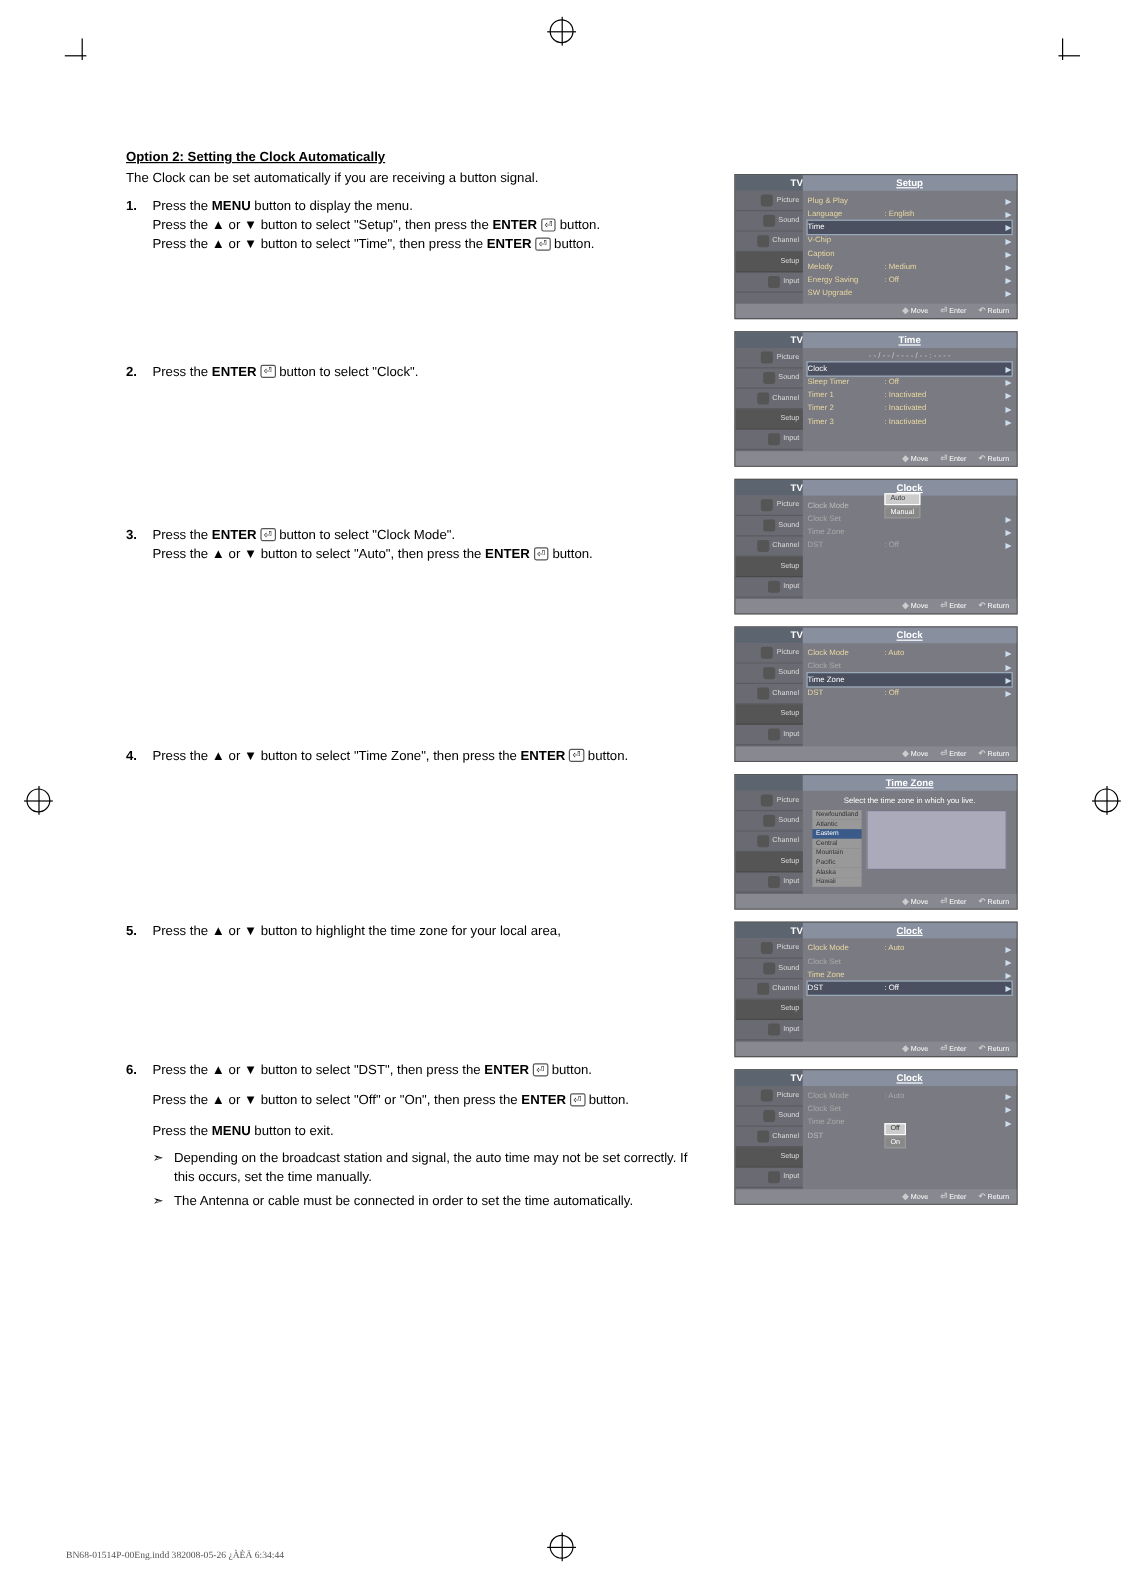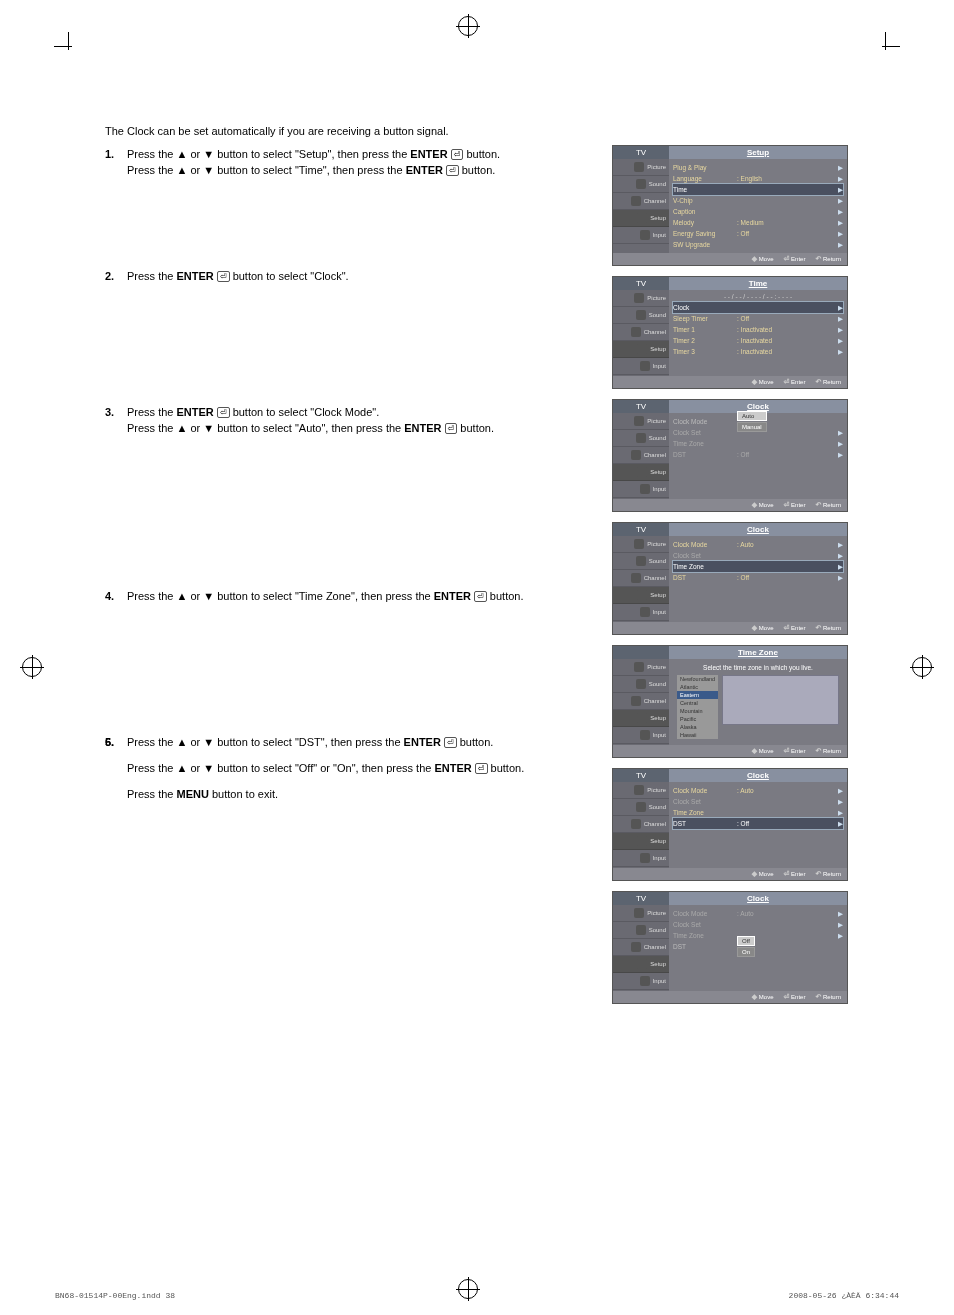--- a/index.html
+++ b/index.html
@@ -14,21 +14,21 @@
   ol.steps{list-style:none;padding:0;margin:0;width:480px}
   ol.steps>li{position:relative;padding-left:22px;line-height:1.45}
   ol.steps>li .num{position:absolute;left:0;top:0;font-weight:bold}
   .enter-icon{display:inline-block;border:1px solid #555;border-radius:2px;font-size:8px;padding:0 2px;line-height:9px;position:relative;top:-1px}
   .sublist{margin:6px 0 0 0;padding:0;list-style:none}
   .sublist li{position:relative;padding-left:18px;margin-bottom:4px}
   .sublist li::before{content:"➣";position:absolute;left:0;top:0}
   .osd-col{position:absolute;left:612px;top:145px;width:234px}
   .osd{width:234px;background:#7a7a82;border:1px solid #555;font-size:7px;color:#fff;margin-bottom:10px;position:relative}
   .osd .hdr{display:flex;height:13px}
-  .osd .hdr .tv{width:56px;background:#5c6470;text-align:center;font-weight:normal;line-height:13px;font-size:8px}
+  .osd .hdr .tv{width:56px;background:#5c6470;text-align:right;font-weight:bold;line-height:13px;font-size:8px}
   .osd .hdr .title{flex:1;background:#8890a0;text-align:center;font-weight:bold;line-height:13px;text-decoration:underline;font-size:8px}
   .osd .body{display:flex}
   .osd .sidebar{width:56px;background:#6a6a72}
   .osd .sidebar .tab{height:16px;display:flex;align-items:center;justify-content:flex-end;padding-right:3px;font-size:6px;color:#ddd;border-bottom:1px solid rgba(0,0,0,.15)}
   .osd .sidebar .tab .ico{width:10px;height:10px;background:#555;border-radius:2px;margin-right:3px;flex-shrink:0}
   .osd .sidebar .tab.sel{background:#555}
   .osd .main{flex:1;padding:3px 4px;min-height:80px}
   .osd .row{display:flex;align-items:center;height:11px;font-size:6.5px;color:#e8d8a0}
   .osd .row .k{flex:0 0 64px}
   .osd .row .v{flex:1}
@@ -43,65 +43,72 @@
   .osd .ftr{display:flex;height:12px;background:#888890;font-size:6px;color:#fff;align-items:center;justify-content:flex-end;gap:10px;padding:0 6px}
   .osd .subhead{font-size:6.5px;text-align:center;color:#fff;padding:2px 0}
   .osd .tzlist{display:flex;gap:4px;padding:2px 4px}
   .osd .tzlist .list{display:flex;flex-direction:column;gap:0}
   .osd .tzlist .list div{font-size:5.5px;padding:0 3px;line-height:8px;background:#999;color:#333}
   .osd .tzlist .list div.sel{background:#3a5a8a;color:#fff}
   .osd .tzlist .map{flex:1;background:#aab;height:48px;border:1px solid #778}
   .chip{font-weight:bold;color:#ccc;font-size:7px}
   .page-footer{position:absolute;bottom:55px;left:0;right:0;text-align:center}
   .pf-box{display:inline-block;border:1px solid #888;border-radius:10px;padding:2px 14px;font-size:9px;font-weight:bold;color:#333}
-  .print-line{position:absolute;bottom:15px;left:55px;right:55px;display:flex;justify-content:space-between;font-size:8px;color:#555;font-family:Liberation Mono, monospace}
+  .print-line{position:absolute;bottom:15px;left:55px;right:55px;display:flex;font-size:8px;color:#555;font-family:Liberation Serif, serif}
 </style>
 </head>
 <body>
 
 <div class="page">
 
   <div class="crop-mark" style="top:32px;left:68px;width:1px;height:18px"></div>
   <div class="crop-mark" style="top:46px;left:54px;width:18px;height:1px"></div>
   <div class="crop-mark" style="top:32px;right:68px;width:1px;height:18px"></div>
   <div class="crop-mark" style="top:46px;right:54px;width:18px;height:1px"></div>
   <div class="reg-mark" style="top:16px;left:458px"></div>
   <div class="reg-mark" style="top:657px;left:22px"></div>
   <div class="reg-mark" style="top:657px;right:22px"></div>
   <div class="reg-mark" style="bottom:16px;left:458px"></div>
 
   <div class="content">
+    <h3>Option 2: Setting the Clock Automatically</h3>
     <p class="intro">The Clock can be set automatically if you are receiving a button signal.</p>
     <ol class="steps" id="steps">
         <li style="margin-top: 0px;">
           <span class="num">1.</span>
+          <div>Press the <b>MENU</b> button to display the menu.</div>
           <div>Press the ▲ or ▼ button to select "Setup", then press the <b>ENTER</b> <span class="enter-icon">⏎</span> button.</div>
           <div>Press the ▲ or ▼ button to select "Time", then press the <b>ENTER</b> <span class="enter-icon">⏎</span> button.</div>
         </li>
         <li style="margin-top: 90px;">
           <span class="num">2.</span>
           <div>Press the <b>ENTER</b> <span class="enter-icon">⏎</span> button to select "Clock".</div>
         </li>
         <li style="margin-top: 120px;">
           <span class="num">3.</span>
           <div>Press the <b>ENTER</b> <span class="enter-icon">⏎</span> button to select "Clock Mode".</div>
           <div>Press the ▲ or ▼ button to select "Auto", then press the <b>ENTER</b> <span class="enter-icon">⏎</span> button.</div>
         </li>
         <li style="margin-top: 152px;">
           <span class="num">4.</span>
           <div>Press the ▲ or ▼ button to select "Time Zone", then press the <b>ENTER</b> <span class="enter-icon">⏎</span> button.</div>
         </li>
         <li style="margin-top: 130px;">
           <span class="num">5.</span>
+          <div>Press the ▲ or ▼ button to highlight the time zone for your local area,</div>
         </li>
         <li style="margin-top: 100px;">
           <span class="num">6.</span>
           <div>Press the ▲ or ▼ button to select "DST", then press the <b>ENTER</b> <span class="enter-icon">⏎</span> button.</div>
           <div style="margin-top: 10px;">Press the ▲ or ▼ button to select "Off" or "On", then press the <b>ENTER</b> <span class="enter-icon">⏎</span> button.</div>
           <div style="margin-top: 10px;">Press the <b>MENU</b> button to exit.</div>
+          <ul class="sublist">
+            <li>Depending on the broadcast station and signal, the auto time may not be set correctly. If this occurs, set the time manually.</li>
+            <li>The Antenna or cable must be connected in order to set the time automatically.</li>
+          </ul>
         </li>
       </ol>
   </div>
 
   <div class="osd-col" id="osd-col">
       <div class="osd">
         <div class="hdr">
           <div class="tv">TV</div>
           <div class="title">Setup</div>
         </div>

